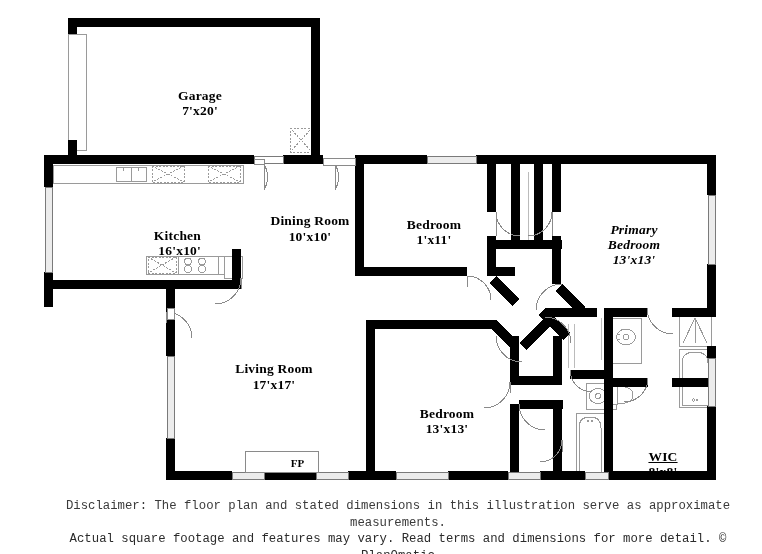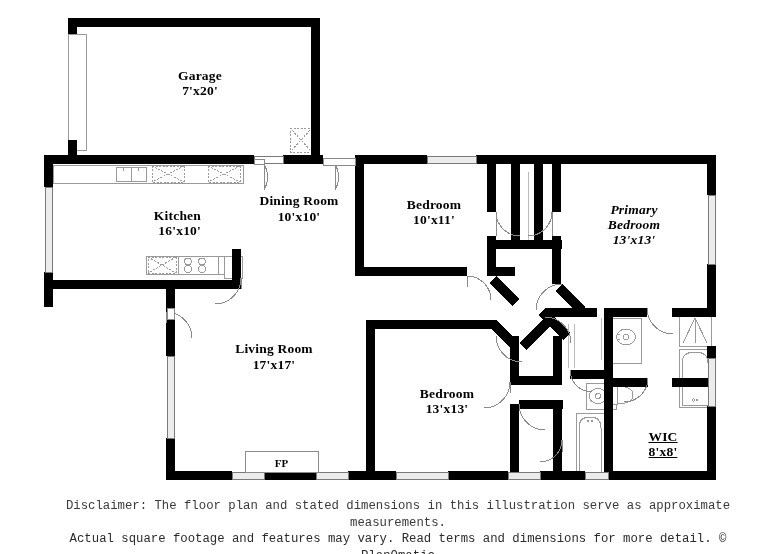--- a/index.html
+++ b/index.html
@@ -28,20 +28,21 @@
   .room-label {
     position: absolute;
     text-align: center;
     font-family: "Liberation Serif", "DejaVu Serif", serif;
     font-weight: bold;
     color: #000000;
     line-height: 1.12;
     letter-spacing: 0.2px;
     white-space: nowrap;
     pointer-events: none;
+    margin-top: 20px;
   }
   .room-label .rl-name {
     display: block;
     font-size: 13.5px;
   }
   .room-label .rl-dim {
     display: block;
     font-size: 13.5px;
   }
   .room-label.two-line .rl-name {
@@ -309,28 +310,28 @@
   <div class="room-label" style="left:140px; top:68px; width:120px;">
     <span class="rl-name">Garage</span>
     <span class="rl-dim">7'x20'</span>
   </div>
 
   <div class="room-label" style="left:81px; top:208px; width:120px;text-align:right;">
     <span class="rl-name">Kitchen</span>
     <span class="rl-dim">16'x10'</span>
   </div>
 
-  <div class="room-label two-line" style="left:244px; top:194px; width:110px;">
+  <div class="room-label two-line" style="left:255px; top:194px; width:110px;">
     <span class="rl-name" style="white-space:normal;">Dining Room</span>
     <span class="rl-dim">10'x10'</span>
   </div>
 
   <div class="room-label" style="left:374px; top:197px; width:120px;">
     <span class="rl-name">Bedroom</span>
-    <span class="rl-dim">10'x11'</span>
+    <span class="rl-dim">1'x11'</span>
   </div>
 
   <div class="room-label two-line" style="left:584px; top:203px; width:100px;font-style:italic;">
     <span class="rl-name" style="white-space:normal;">Primary Bedroom</span>
     <span class="rl-dim">13'x13'</span>
   </div>
 
   <div class="room-label two-line" style="left:224px; top:342px; width:100px;">
     <span class="rl-name" style="white-space:normal;">Living Room</span>
     <span class="rl-dim">17'x17'</span>
@@ -339,20 +340,20 @@
   <div class="room-label" style="left:387px; top:386px; width:120px;">
     <span class="rl-name">Bedroom</span>
     <span class="rl-dim">13'x13'</span>
   </div>
 
   <div class="room-label" style="left:613px; top:429px; width:100px;text-decoration:underline;">
     <span class="rl-name">WIC</span>
     <span class="rl-dim">8'x8'</span>
   </div>
 
-  <div class="fp-label" style="left:245px; top:457px; width:73px;">FP</div>
+  <div class="fp-label" style="left:245px; top:457px; width:73px;padding-left:16px;">FP</div>
 
   <div id="disclaimer">
     <span class="dline dline1">Disclaimer: The floor plan and stated dimensions in this illustration serve as approximate measurements.</span>
     <span class="dline dline2">Actual square footage and features may vary. Read terms and dimensions for more detail. © PlanOmatic</span>
   </div>
 
 </div>
 
 </body></html>

